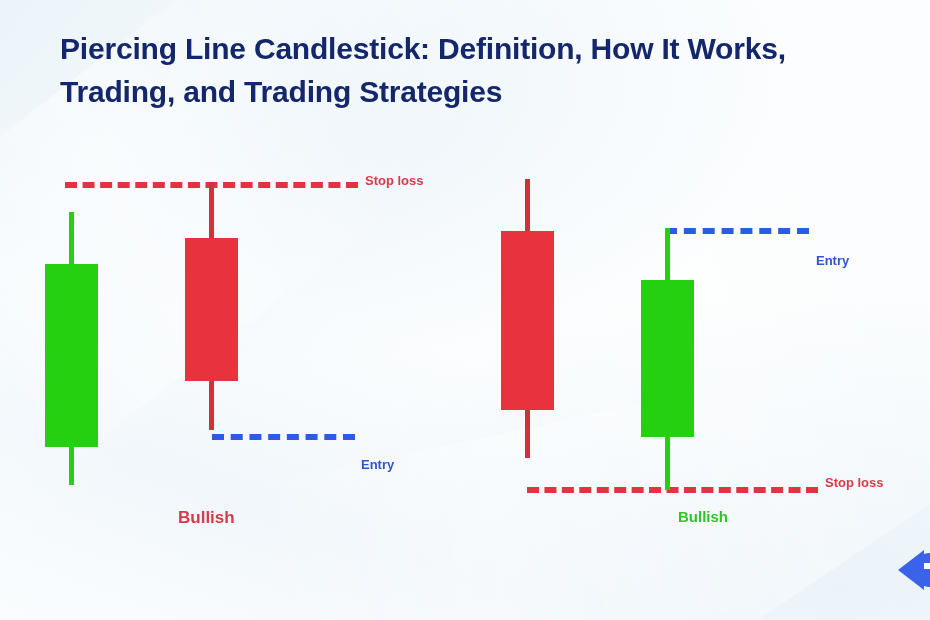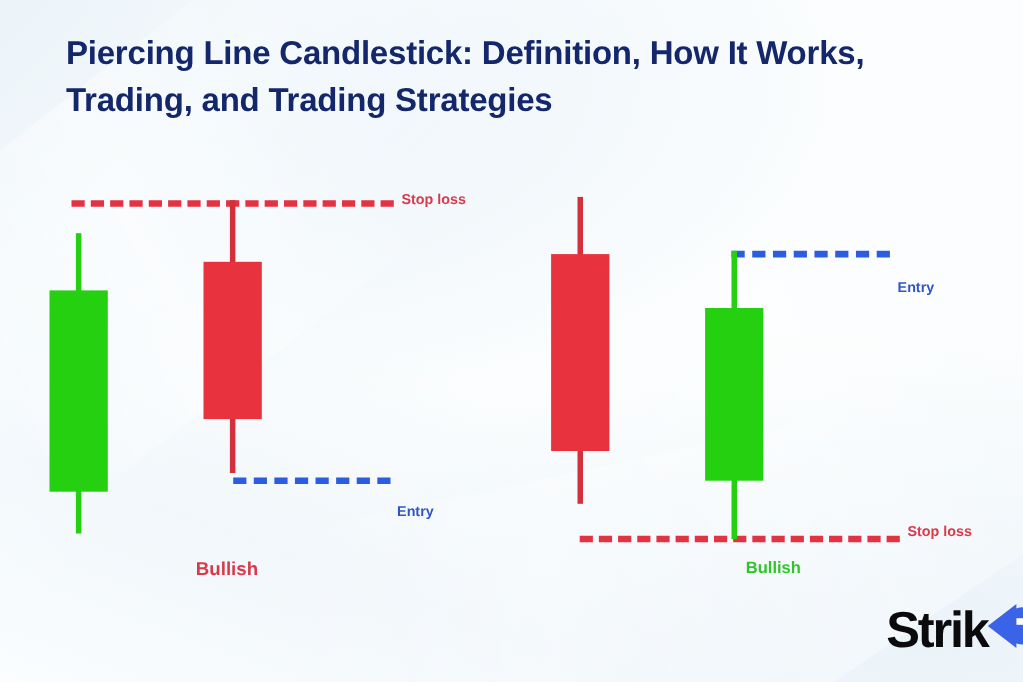--- a/index.html
+++ b/index.html
@@ -106,21 +106,20 @@
   </div>
 
   <div class="wick green" style="left:665px;top:228px;height:262px;background:#25d011;"></div>
   <div class="candle green" style="left:641px;top:280px;width:53px;height:157px;">
     <div class="body"></div>
   </div>
 
   <div class="lbl bullish" style="left:678px;top:508px;">Bullish</div>
 
   <div class="logo">
-    <span class="logo-text">Strik</span>
     <span class="logo-mark">
       <svg width="60" height="48" viewBox="0 0 60 48" aria-hidden="true">
         <path d="M40 4 L14 24 L40 44 Z" fill="#3b63e8"></path>
         <circle cx="46" cy="24" r="17" fill="#3b63e8"></circle>
         <rect x="40" y="17" width="22" height="6" fill="#fbfdfe"></rect>
       </svg>
     </span>
   </div>
 
 </div>

